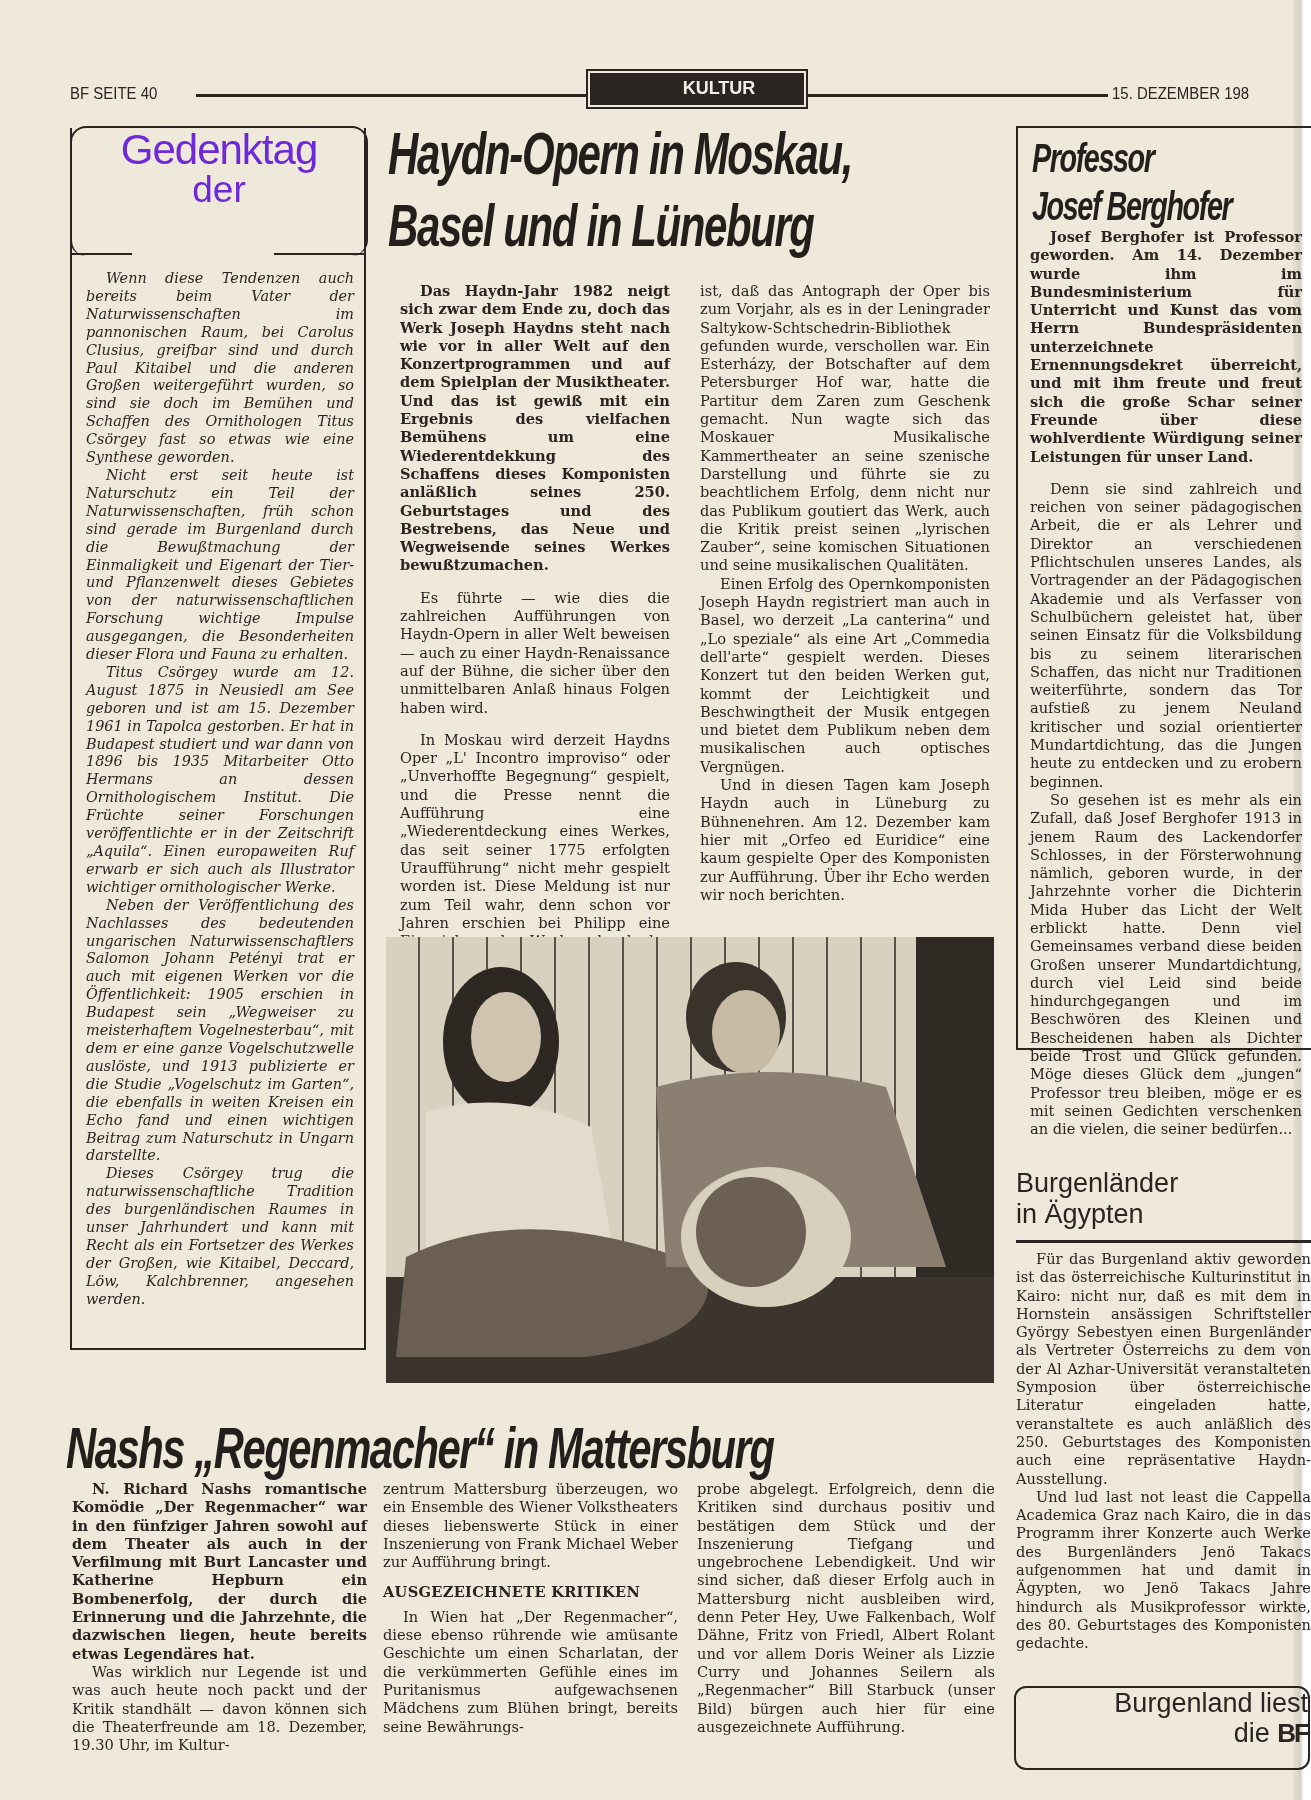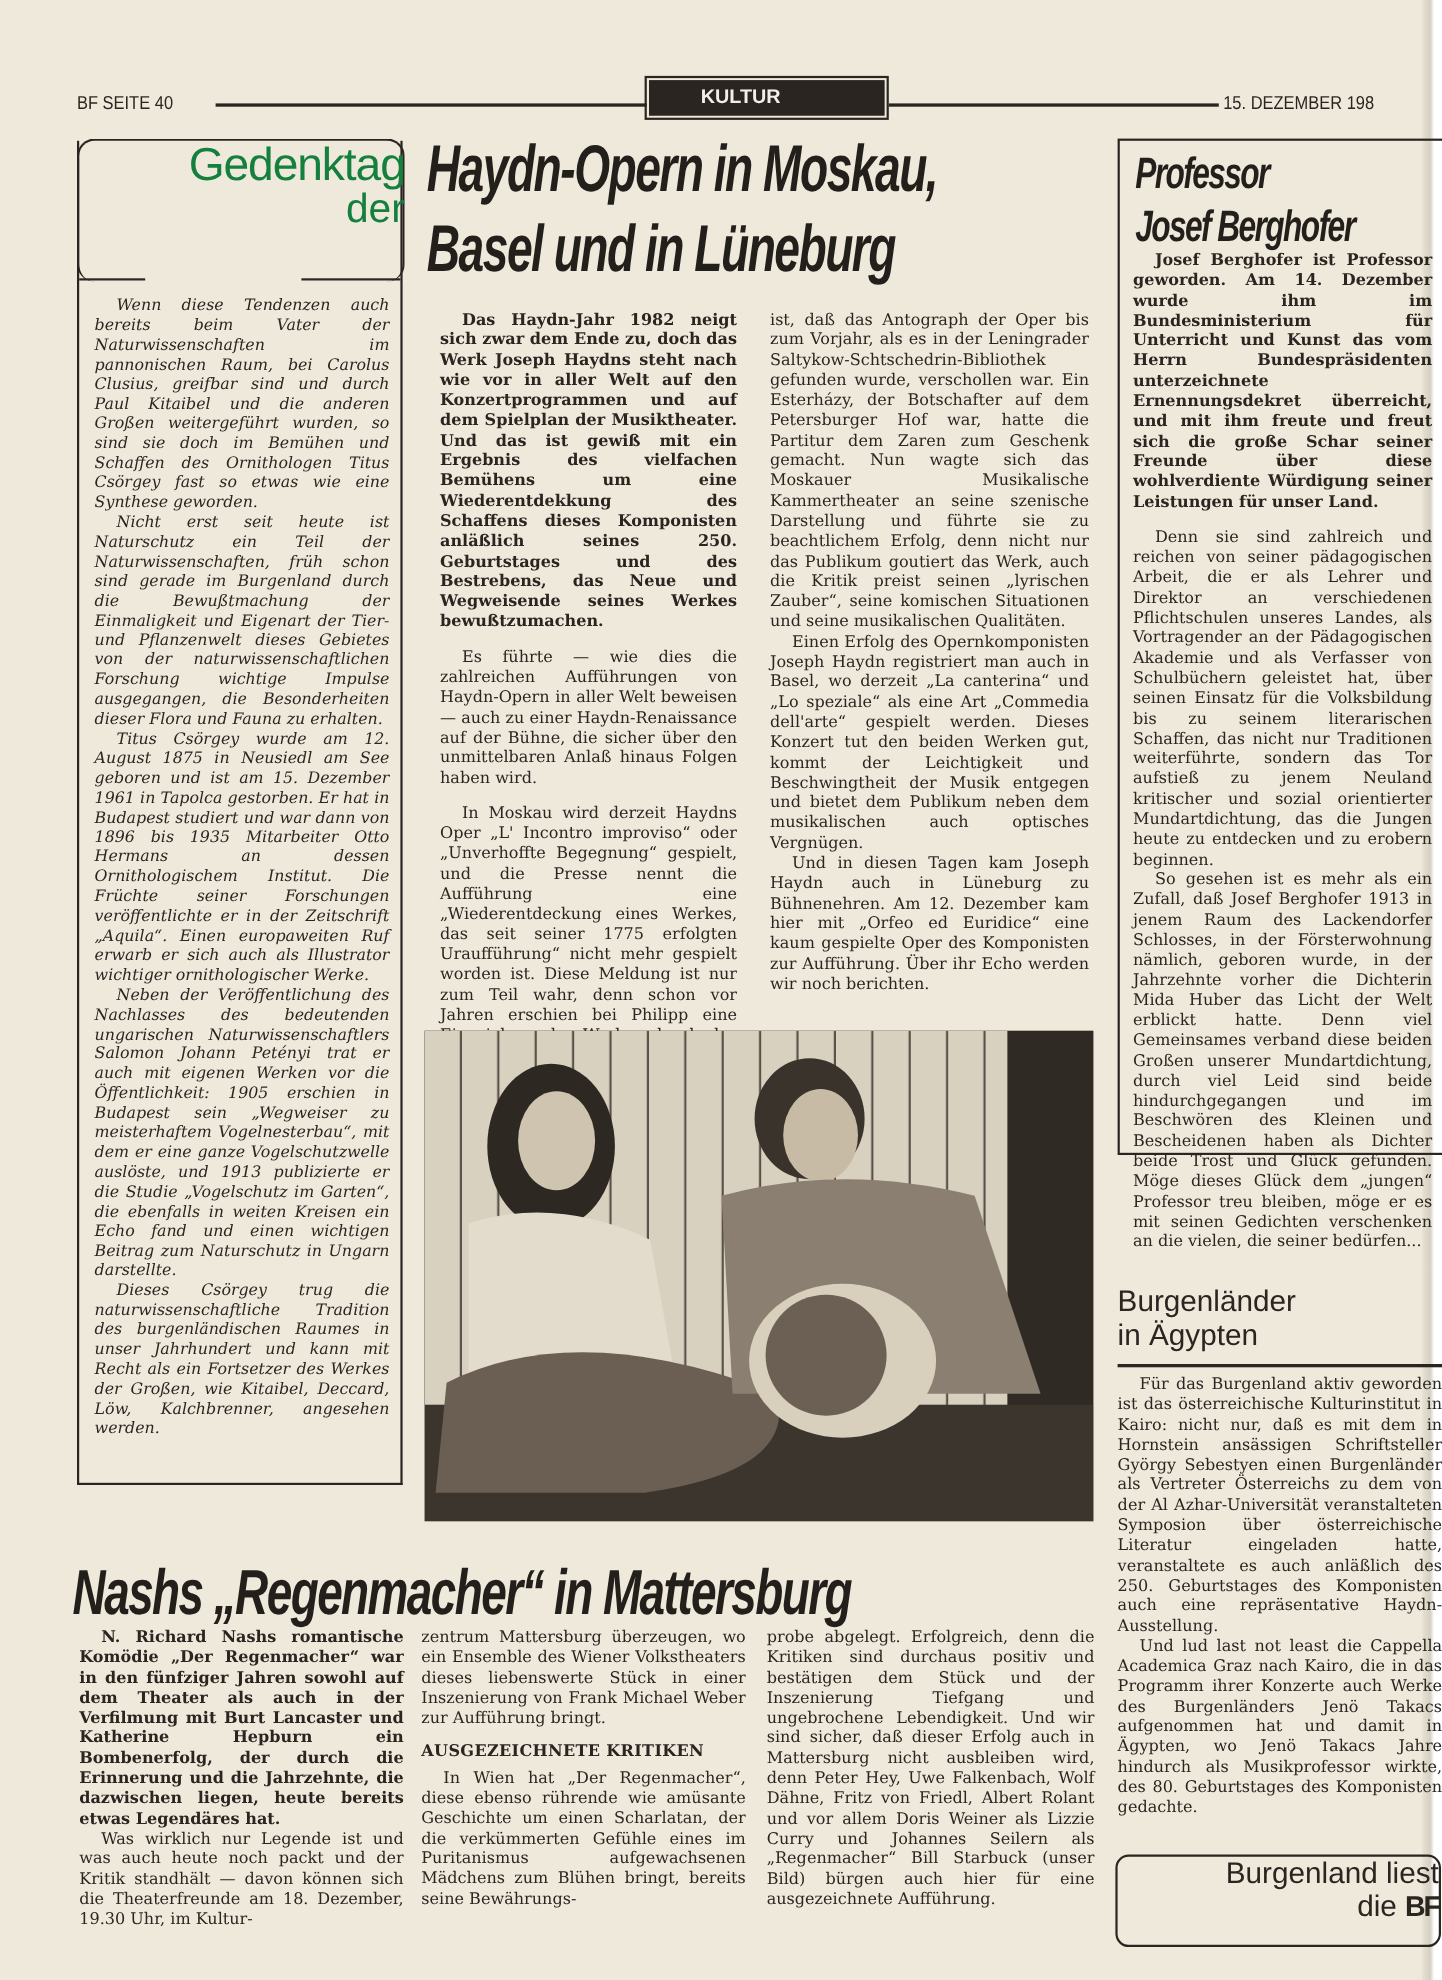--- a/index.html
+++ b/index.html
@@ -20,35 +20,35 @@
   }
   .hdr-left { left:70px; }
   .hdr-right { left:1112px; }
   .hdr-rule { position:absolute; top:94px; height:3px; background:#2a2520; }
   .hdr-rule.a { left:196px; width:392px; }
   .hdr-rule.b { left:808px; width:300px; }
   .kultur-box {
     position:absolute; left:590px; top:73px; width:214px; height:32px;
     border:3px double #2a2520; background:#2a2520; color:#f3efe6; box-sizing:border-box;
     outline:2px solid #2a2520; outline-offset:2px;
-    text-align:left; font-family:"Liberation Sans", sans-serif; font-weight:bold; font-size:18px; line-height:24px;padding-left:44px;
+    text-align:center; font-family:"Liberation Sans", sans-serif; font-weight:bold; font-size:18px; line-height:24px;padding-left:44px;
   }
 
   
   .gedenk {
     position:absolute; left:70px; top:128px; width:296px; height:1222px;
     border:2px solid #2a2520; border-top:none; box-sizing:border-box;
   }
   .gedenk-head {
     position:absolute; left:70px; top:126px; width:298px; height:130px;
     border:2px solid #2a2520; border-radius:16px; border-bottom:none; box-sizing:border-box;
   }
   .gedenk-title {
-    position:absolute; left:70px; top:130px; width:298px; text-align:right;
-    font-family:"Liberation Sans", sans-serif; font-weight:300; font-size:37px; line-height:40px; color:#15803d;
+    position:absolute; left:70px; top:130px; width:298px; text-align:center;
+    font-family:"Liberation Sans", sans-serif; font-weight:300; font-size:37px; line-height:40px; color:#6d28d9;
   }
   .gedenk-title span { display:block; }
   .gedenk-title .big { font-size:42px; letter-spacing:-1px; }
   .gedenk-base-l { position:absolute; left:72px; top:253px; width:60px; height:2px; background:#2a2520; }
   .gedenk-base-r { position:absolute; left:274px; top:253px; width:90px; height:2px; background:#2a2520; }
   .gedenk-text {
     position:absolute; left:86px; top:270px; width:268px;
     font-family:"DejaVu Serif", serif; font-style:italic; font-size:14.4px; line-height:17.9px;
     text-align:justify; color:#2a2520;
   }

